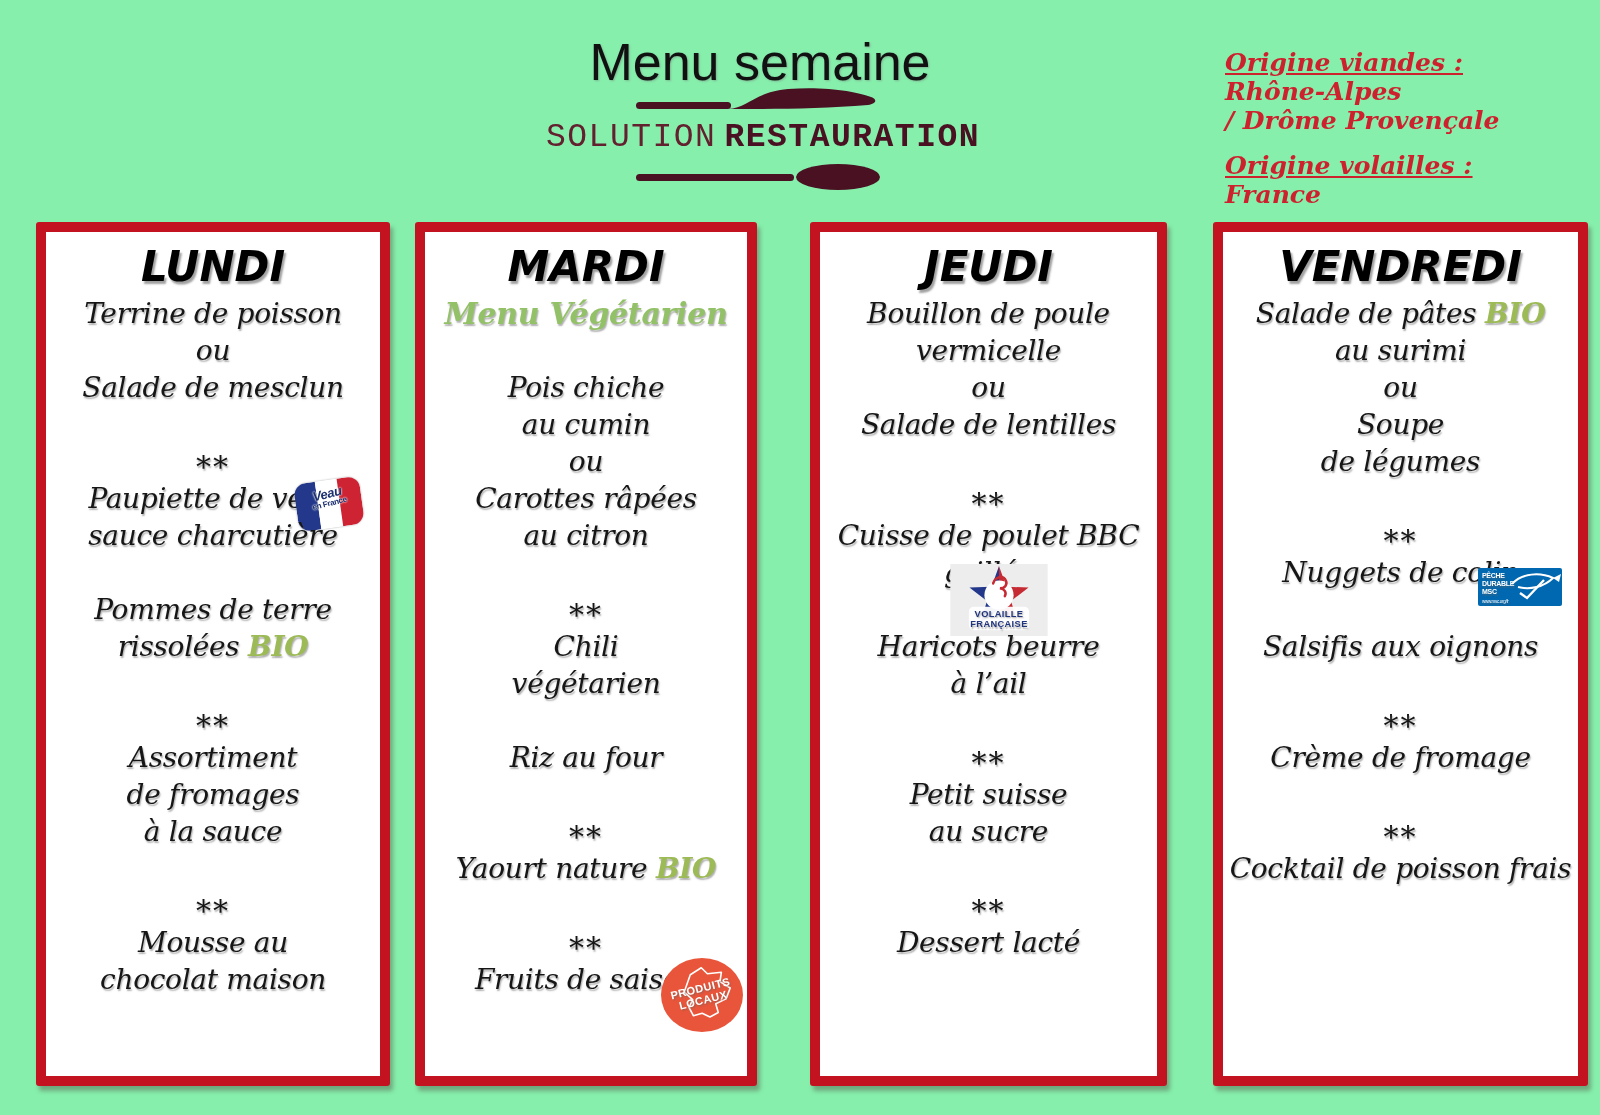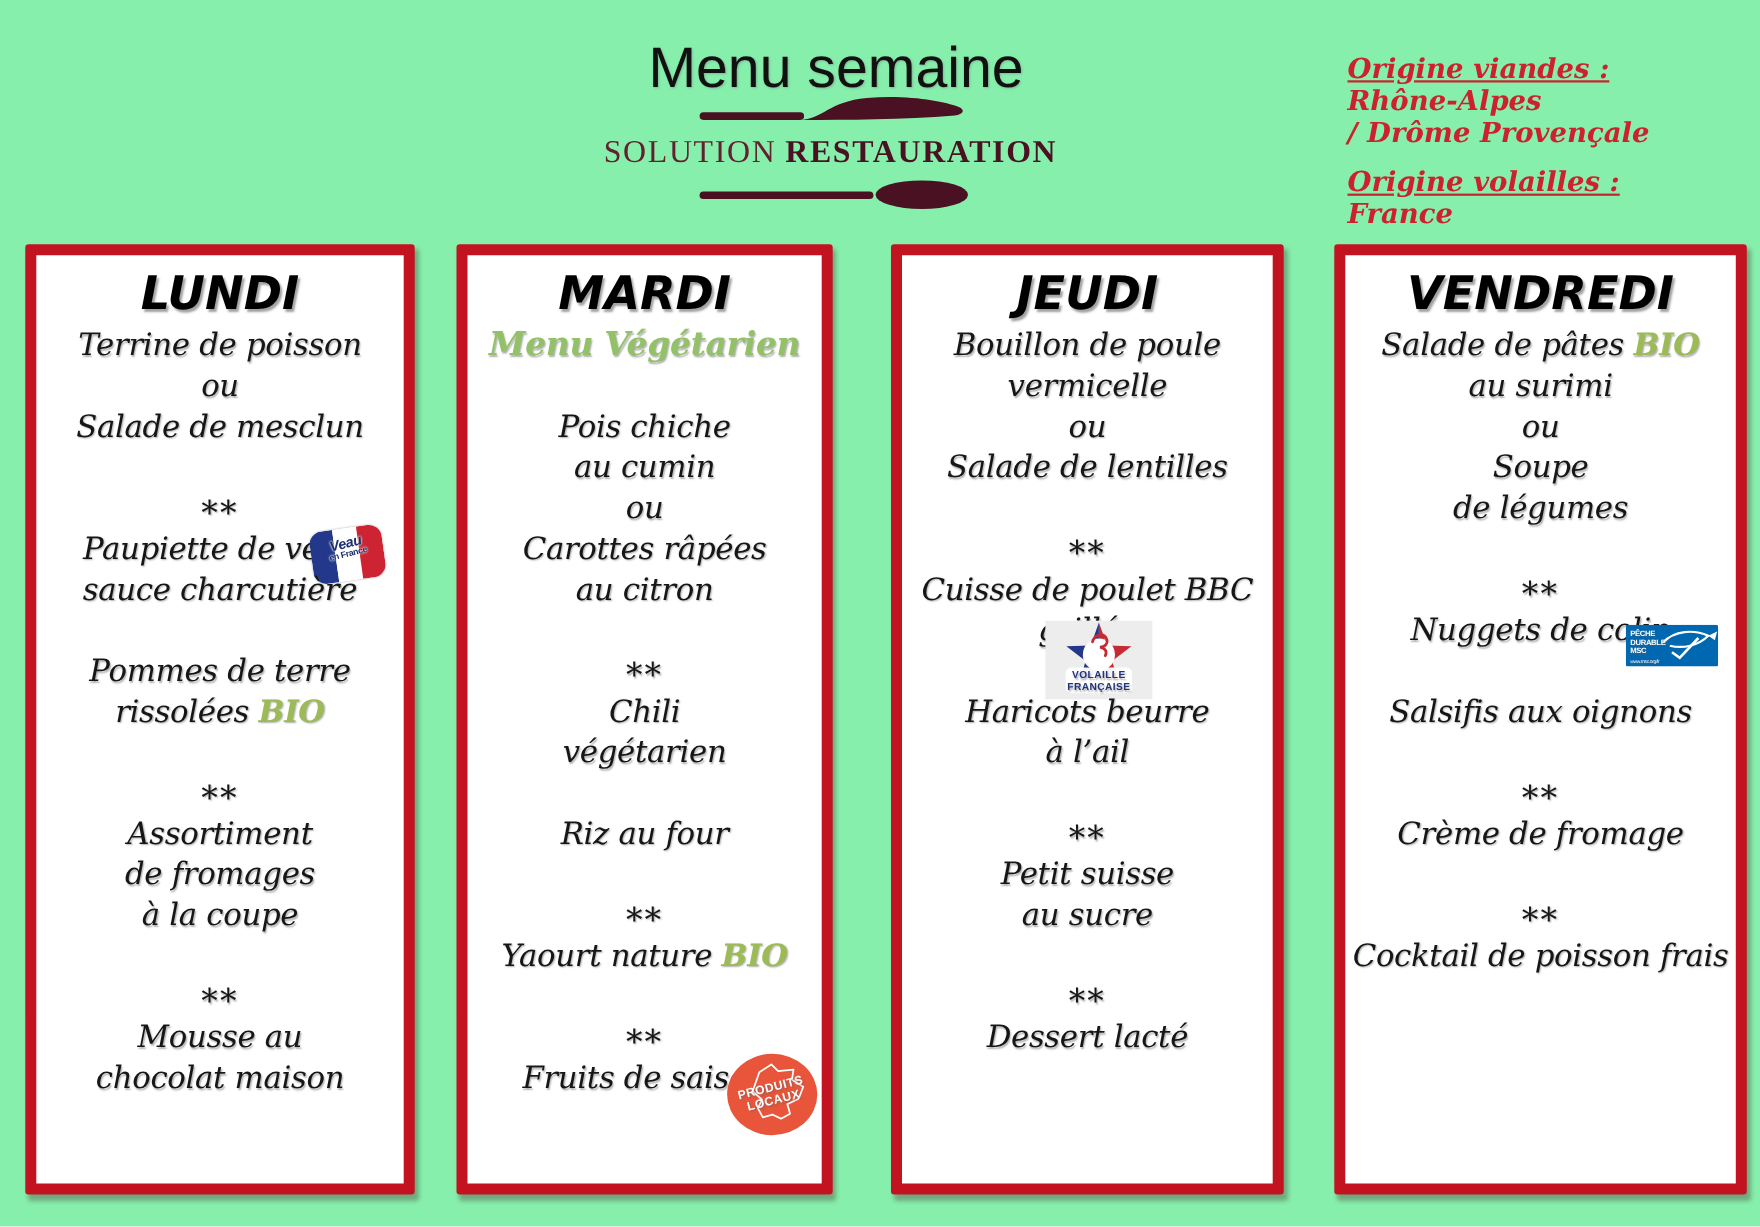--- a/index.html
+++ b/index.html
@@ -5,38 +5,38 @@
   html,body{margin:0;padding:0;background:#fff;}
   .page{position:relative;width:1600px;height:1115px;background:#86efac;overflow:hidden;
         font-family:"DejaVu Serif",serif;color:var(--text-dark);}
 
   
   .title{position:absolute;top:34px;left:440px;width:640px;margin:0;text-align:center;
          font-family:"Liberation Sans",sans-serif;font-weight:400;font-size:52px;line-height:56px;
          color:#111;text-shadow:1px 1px 2px rgba(120,120,120,.45);}
   .brand{position:absolute;top:84px;left:530px;width:450px;text-align:center;}
   .brand svg{display:block;margin:0 auto;}
-  .brand-text{margin:4px 6px 2px;font-family:Liberation Serif, serif;font-size:29px;line-height:40px;
+  .brand-text{margin:4px 16px 2px;font-family:Liberation Mono, monospace;font-size:33px;line-height:40px;
               letter-spacing:1.5px;white-space:nowrap;}
   .brand-w1{font-weight:400;color:var(--brand-light);margin-right:8px;}
   .brand-w2{font-weight:700;color:var(--brand-dark);}
   .brand-fill{fill:var(--brand-dark);}
 
   .origins{position:absolute;top:48px;left:1225px;width:330px;
            font-family:"DejaVu Serif",serif;font-style:italic;font-weight:bold;
            font-size:25px;line-height:29px;color:var(--origin-red);}
   .origins p{margin:0 0 16px;}
   .org-label{text-decoration:underline;}
   .org-value{white-space:pre-line;}
 
   
   .day-card{position:absolute;top:222px;height:864px;box-sizing:border-box;background:#fff;
             border:10px solid var(--border-red);border-radius:3px;
             box-shadow:3px 5px 4px rgba(70,40,40,.35);}
-  .day-card:nth-of-type(1){left:23px;width:354px;}
+  .day-card:nth-of-type(1){left:36px;width:354px;}
   .day-card:nth-of-type(2){left:415px;width:342px;}
   .day-card:nth-of-type(3){left:810px;width:357px;}
   .day-card:nth-of-type(4){left:1213px;width:375px;}
 
   .day-title{position:absolute;top:10px;left:0;right:0;margin:0;text-align:center;
              font-family:"DejaVu Sans","Liberation Sans",sans-serif;font-style:italic;font-weight:bold;
              font-size:42px;line-height:50px;color:#000;
              text-shadow:2px 2.5px 2px rgba(110,110,110,.65);}
   .day-lines{position:absolute;top:63px;left:0;right:0;}
   .line{position:relative;height:37px;line-height:37px;text-align:center;white-space:nowrap;
@@ -128,21 +128,21 @@
               </span>
             </span></div>
           <div class="line"><span>sauce charcutière</span></div>
           <div class="line gap">&nbsp;</div>
           <div class="line"><span>Pommes de terre</span></div>
           <div class="line"><span>rissolées </span><span class="bio">BIO</span></div>
           <div class="line gap">&nbsp;</div>
           <div class="line sep"><span>**</span></div>
           <div class="line"><span>Assortiment</span></div>
           <div class="line"><span>de fromages</span></div>
-          <div class="line"><span>à la coupe</span></div>
+          <div class="line"><span>à la sauce</span></div>
           <div class="line gap">&nbsp;</div>
           <div class="line sep"><span>**</span></div>
           <div class="line"><span>Mousse au</span></div>
           <div class="line"><span>chocolat maison</span></div>
         </div>
       </article>
       <article class="day-card">
         <h2 class="day-title">MARDI</h2>
         <div class="day-lines">
           <div class="line veg"><span>Menu Végétarien</span></div>

